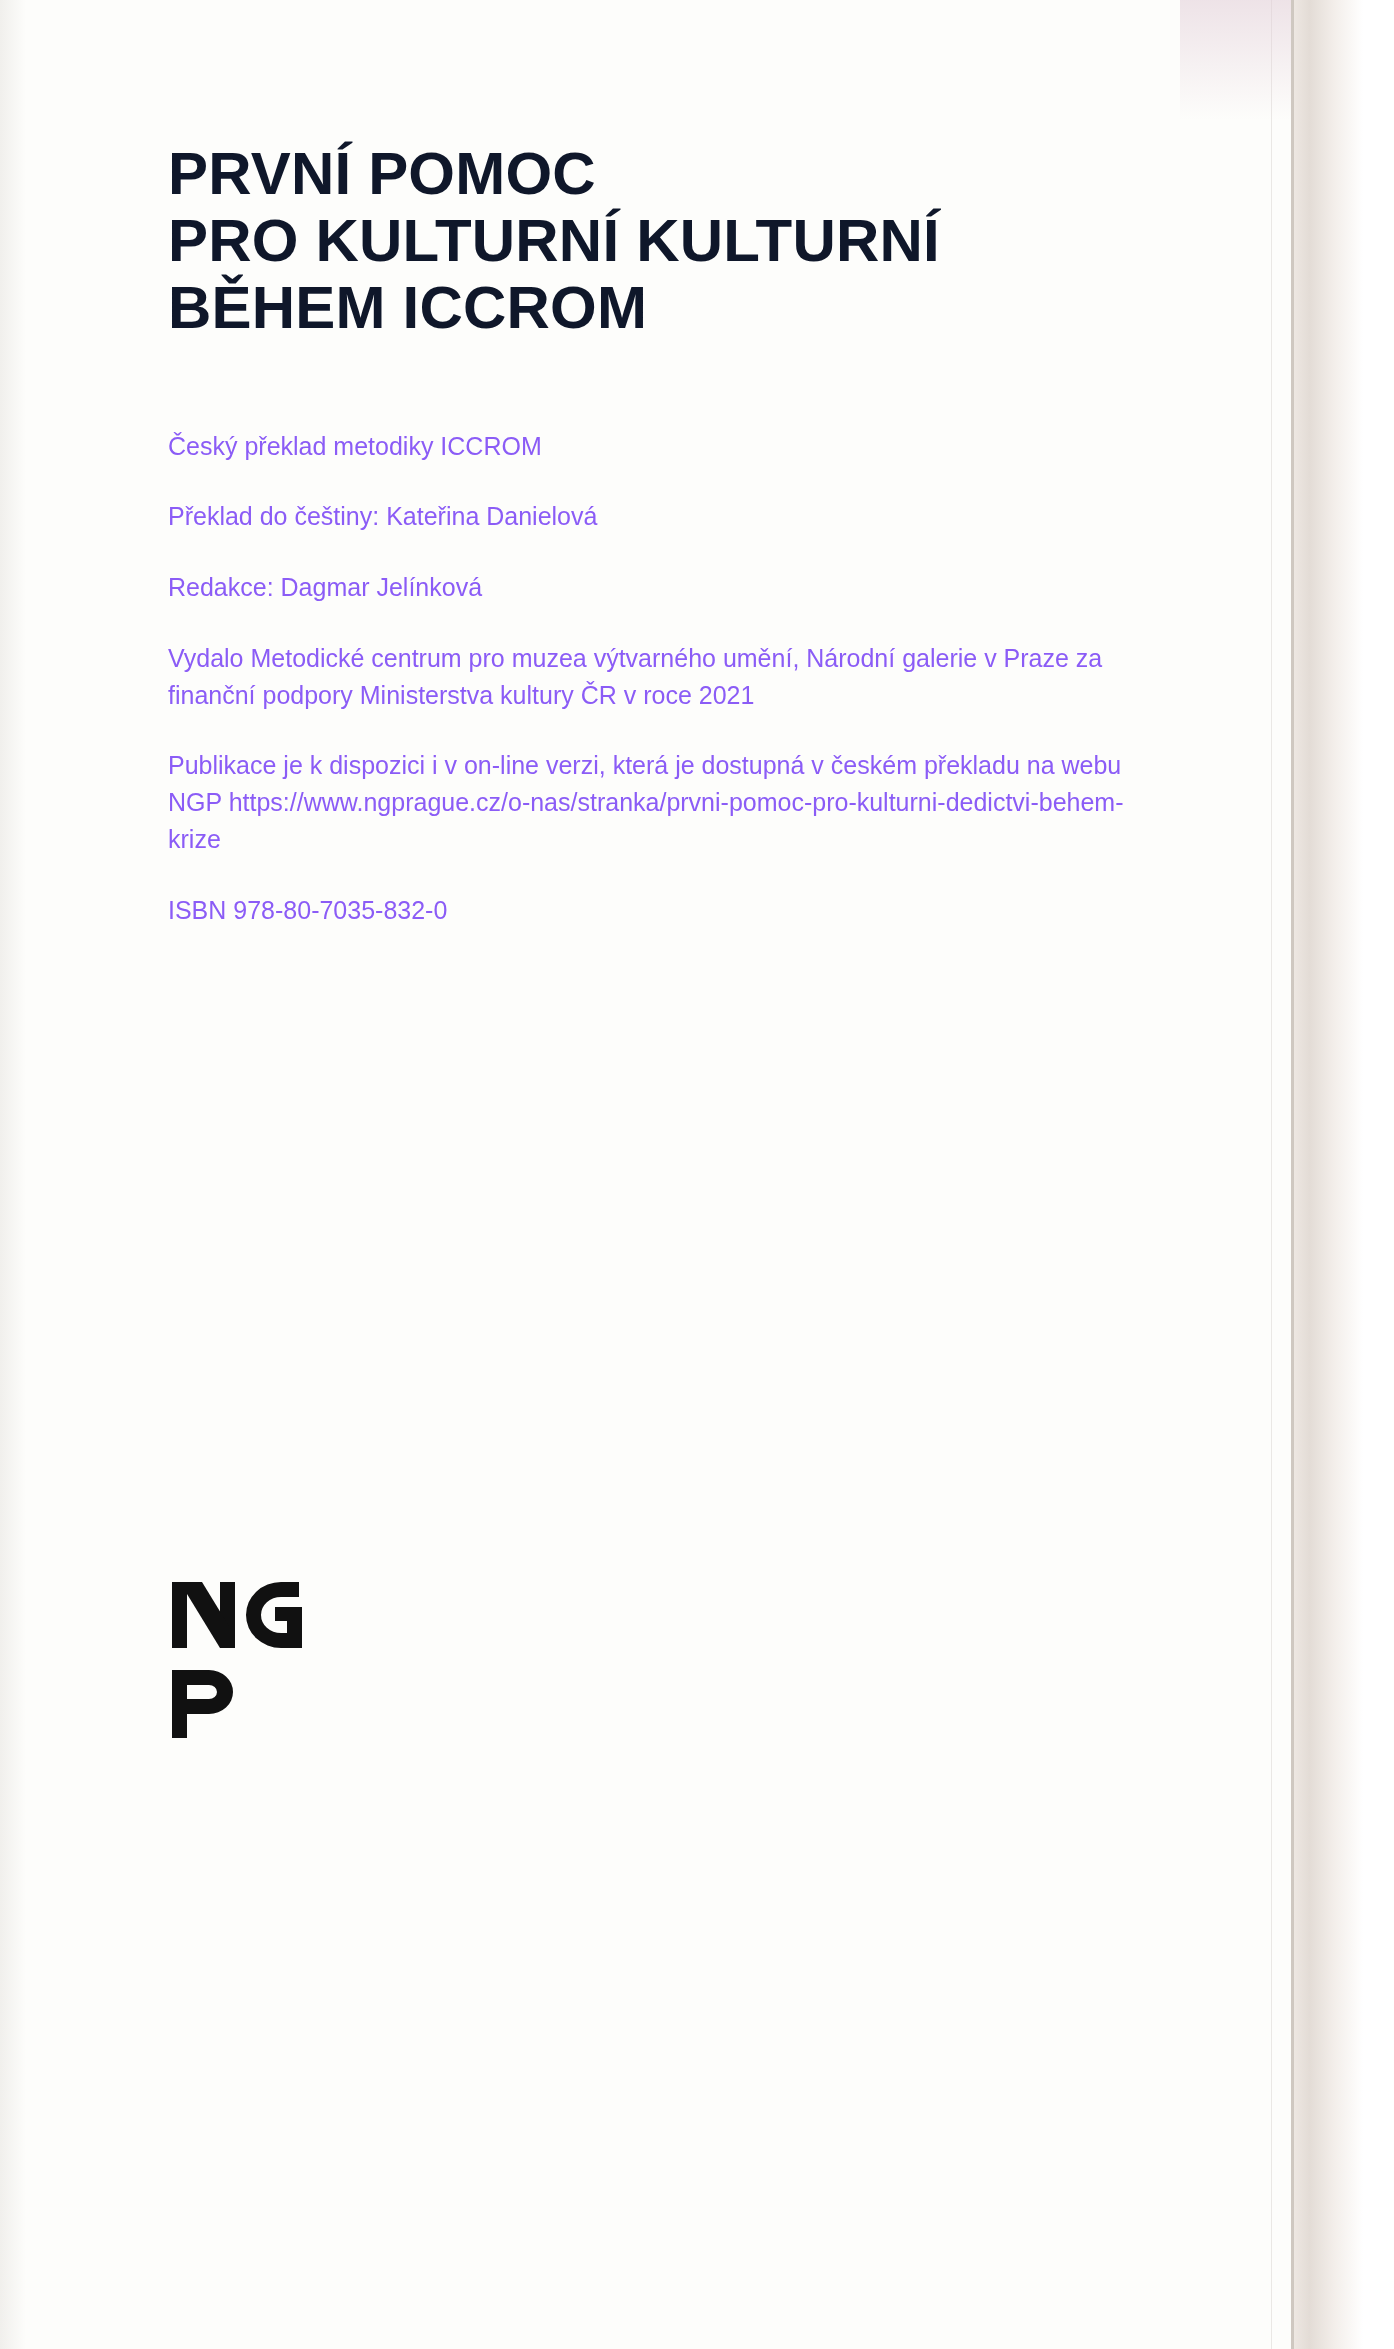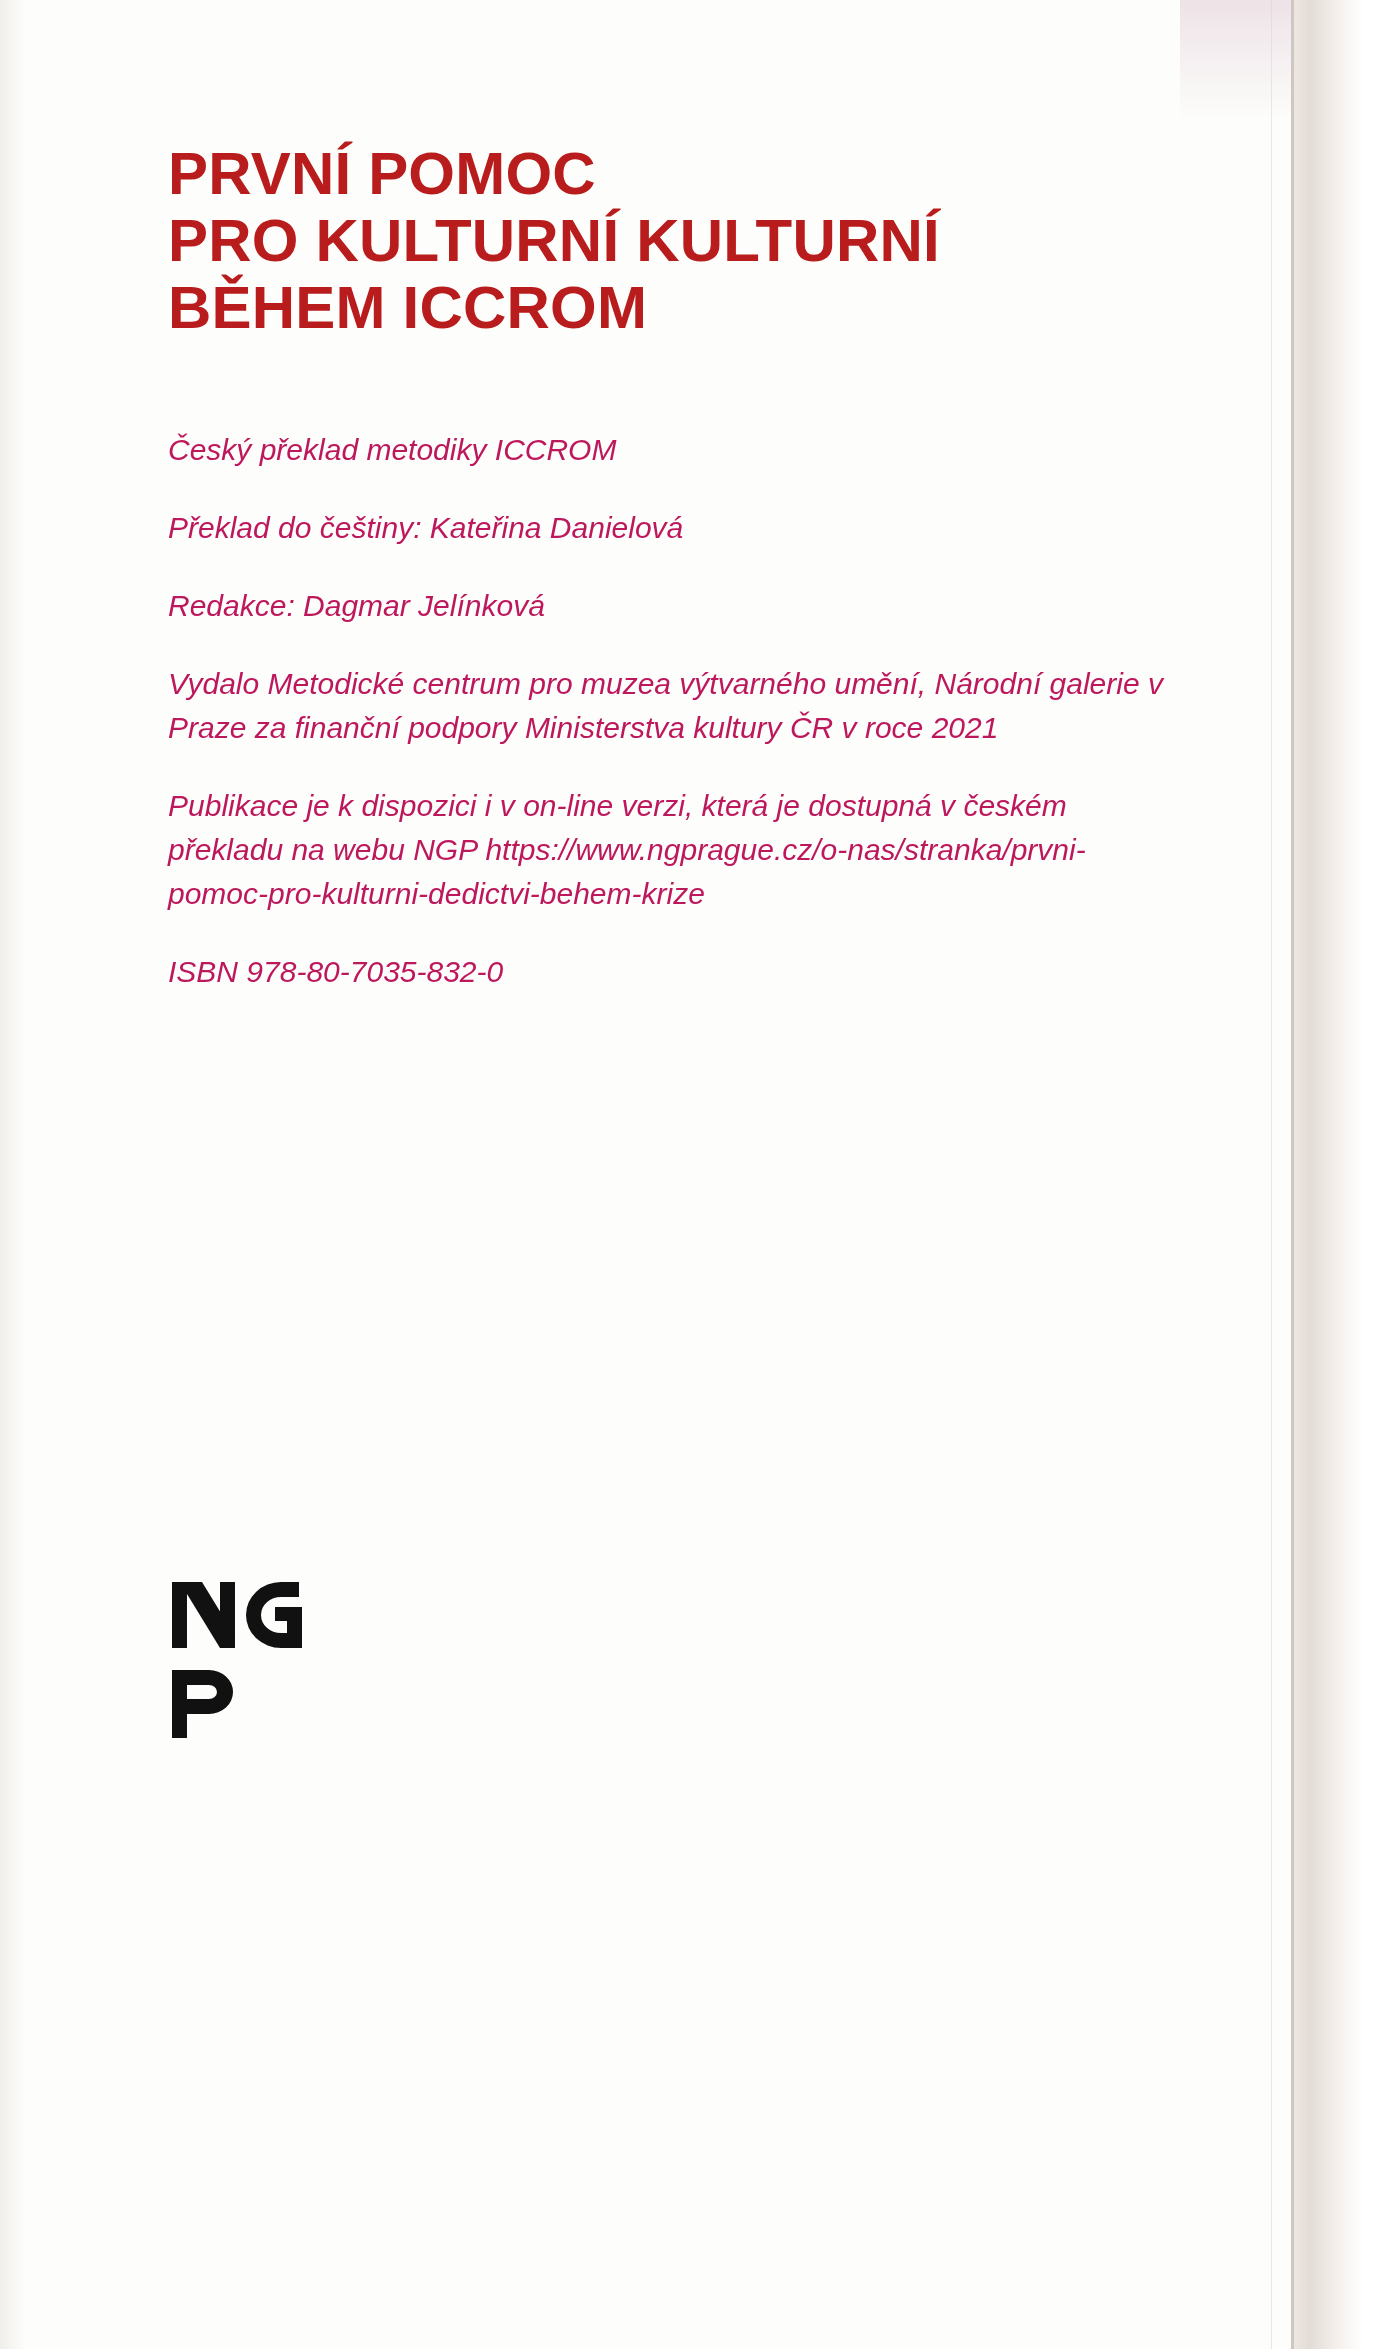--- a/index.html
+++ b/index.html
@@ -67,44 +67,43 @@
 
   
   .content {
     position: absolute;
     left: 168px;
     top: 140px;
     width: 1050px;
   }
 
   .title {
-    color: #b91c1c;
+    color: #0f172a;
     font-weight: bold;
     font-size: 60px;
     line-height: 1.12;
     letter-spacing: 0.2px;
     margin: 0 0 4px 0;
     font-family: "Liberation Sans", sans-serif;
   }
   .title-line { display: block; }
 
   .subtitle {
     color: #111111;
     font-weight: bold;
     font-size: 43px;
     margin: 14px 0 0 0;
     letter-spacing: 0.2px;
   }
 
   .meta {
     margin-top: 86px;
-    color: #be185d;
-    font-size: 30px;
+    color: #8b5cf6;
+    font-size: 25px;
     line-height: 1.47;
-    font-style: italic;
   }
   .meta p {
     margin: 0 0 34px 0;
     max-width: 1000px;
   }
 
   
   .logo {
     position: absolute;
     left: 168px;

